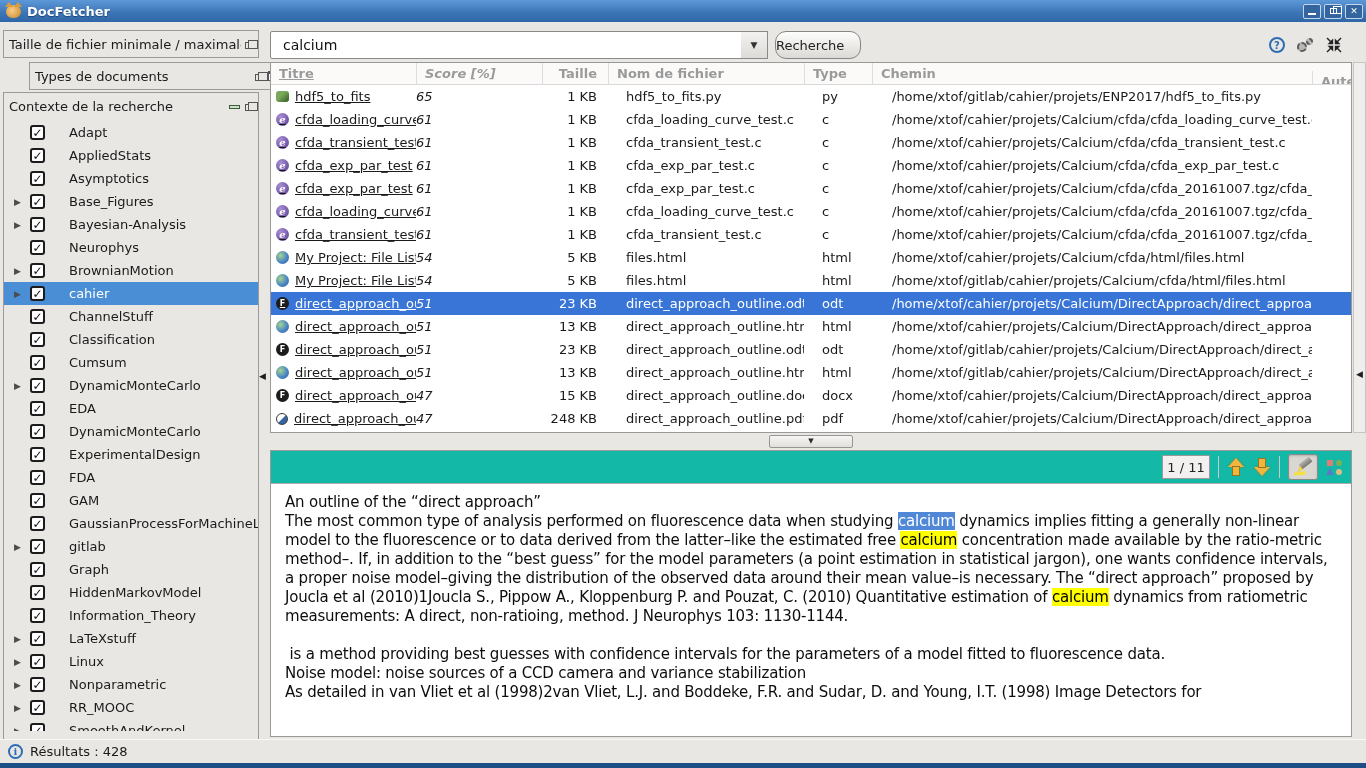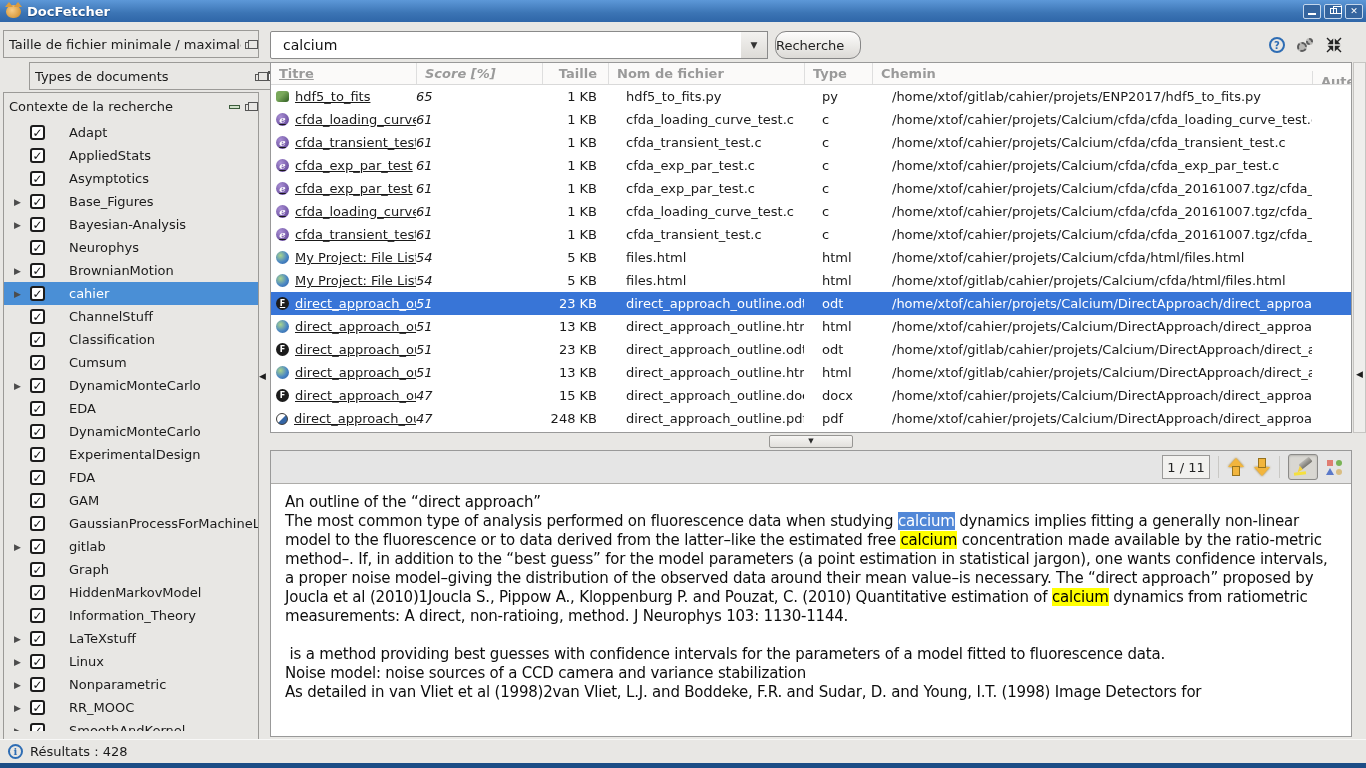--- a/index.html
+++ b/index.html
@@ -92,21 +92,21 @@
   .ficon.pdf { background:linear-gradient(135deg,#ffffff 47%,#3465a4 53%); border:1px solid #3a3a3a; width:12px; height:12px; }
   
   .sash-arrow { position:absolute; font-size:9px; color:#1d1d1d; }
   #right-strip { position:absolute; left:1353px; top:62px; width:13px; height:371px; background:#efeeec; border:1px solid #c6c5c2; }
   
   #scrollstrip { position:absolute; left:270px; top:433px; width:1082px; height:16px; display:flex; align-items:center; justify-content:center; }
   #scrollstrip .sbtn { width:84px; height:13px; background:linear-gradient(#f6f5f3,#e2e0dc); border:1px solid #979693; border-radius:2px;
     display:flex; align-items:center; justify-content:center; font-size:7px; color:#2b2b2b; }
   
   #preview { position:absolute; left:270px; top:450px; width:1082px; height:287px; border:1px solid #999; background:#fff; }
-  #ptoolbar { height:33px; background:#e5e5e5; border-bottom:1px solid #adaca9; display:flex; align-items:center; padding:0 8px; gap:8px; }
+  #ptoolbar { height:33px; background:#14b8a6; border-bottom:1px solid #adaca9; display:flex; align-items:center; padding:0 8px; gap:8px; }
   #ptoolbar .spacer { flex:1 1 auto; }
   #page-count { width:48px; height:24px; background:#f2f1ef; border:1px solid #9a9998; display:flex; align-items:center; justify-content:center;
     font-size:13px; color:#222; }
   .tsep { width:1px; height:22px; background:#c9c8c5; }
   .nav-arrow { width:18px; height:20px; position:relative; }
   .nav-arrow::before { content:""; position:absolute; left:1px; width:0; height:0; border-left:8px solid transparent; border-right:8px solid transparent; }
   .nav-arrow::after { content:""; position:absolute; left:6px; width:6px; height:8px; background:#f2b53d; box-shadow:0 0 0 1px #96731f; }
   .nav-arrow.up::before { top:1px; border-bottom:9px solid #f2b53d; filter:drop-shadow(0 0 1px #96731f); }
   .nav-arrow.up::after { top:10px; }
   .nav-arrow.down::before { bottom:1px; border-top:9px solid #f2b53d; filter:drop-shadow(0 0 1px #96731f); }

